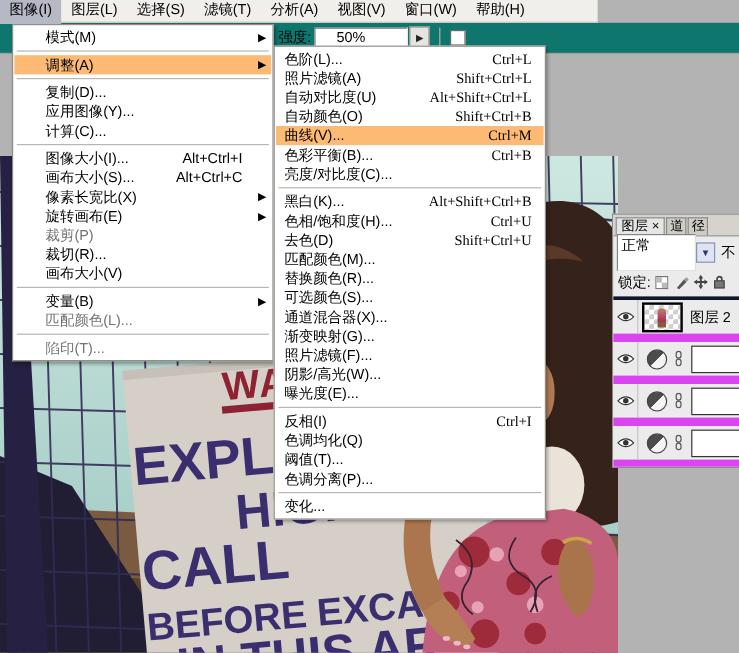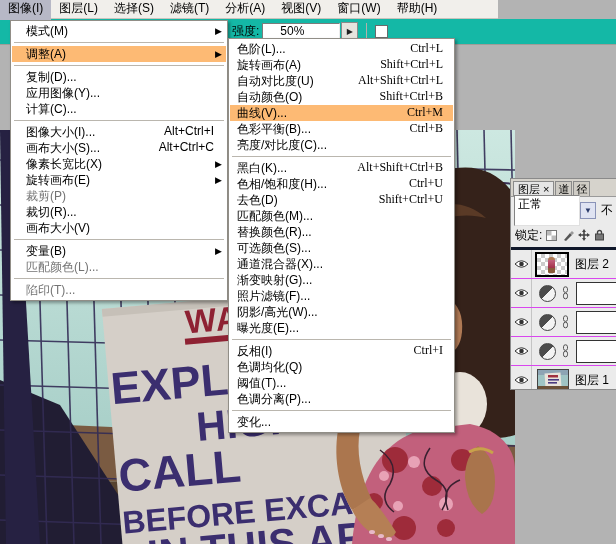--- a/index.html
+++ b/index.html
@@ -4,39 +4,39 @@
 <style>
   html,body{margin:0;padding:0;width:616px;height:544px;overflow:hidden;background:#b3b3b3;
     font-family:"Liberation Sans","DejaVu Sans",sans-serif;font-size:12px;color:#000;}
   .abs{position:absolute;}
   
   .menubar{left:0;top:0;width:498px;height:19px;background:#f1efeb;border-bottom:1px solid #c9c5bd;
     display:flex;align-items:center;padding-left:0;z-index:60;box-sizing:border-box;}
   .mb-item{padding:2px 8px 3px;white-space:nowrap;cursor:default;}
   .mb-item.active{background:#b7b8c6;}
   
-  .optionsbar{left:0;top:19px;width:616px;height:26px;background:#14b8a6;border-bottom:1px solid #9f9d98;
+  .optionsbar{left:0;top:19px;width:616px;height:26px;background:#0f766e;border-bottom:1px solid #9f9d98;
     z-index:20;display:flex;align-items:center;box-sizing:border-box;}
   .ob-spacer{width:232px;}
   .ob-label{margin-right:3px;}
   .tf{width:42px;height:15px;background:#fff;border:1px solid;border-color:#7c7c7c #ececec #ececec #7c7c7c;
     padding:0 17px;line-height:15px;}
   .ab{width:15px;height:17px;margin-left:1px;background:#e6e4de;border:1px solid #8a8a8a;
     display:flex;align-items:center;justify-content:center;font-size:8px;color:#222;}
   .ob-sep{width:1px;height:18px;background:#b4b1aa;margin:0 8px;}
   .cb{width:11px;height:11px;background:#fff;border:1px solid #6a6a6a;margin-right:4px;flex:0 0 auto;}
   
   .menu{background:#fff;border:1px solid #918e87;box-shadow:2px 2px 3px rgba(0,0,0,.35);
     z-index:40;padding:2px 1px;box-sizing:border-box;}
   .menu-left{left:10px;top:20px;width:218px;}
   .menu-sub{left:228px;top:38px;width:227px;z-index:45;}
-  .mi{height:16px;display:flex;align-items:flex-start;padding:0 4px 0 14px;white-space:nowrap;position:relative;cursor:default;}
+  .mi{height:16px;display:flex;align-items:center;padding:0 4px 0 26px;white-space:nowrap;position:relative;cursor:default;}
   .menu-sub .mi{padding-left:7px;}
   .mi .sc{margin-left:auto;}
-  .menu-left .sc{margin-right:8px;}
+  .menu-left .sc{margin-right:20px;}
   .menu-sub .sc{margin-right:6px;font-family:Liberation Serif, serif;}
   .mi .arr{position:absolute;right:4px;top:3px;font-size:9px;color:#000;}
   .mi.hl{background:#fdba74;}
   .mi.dis{color:#737373;}
   .msep{height:1px;background:#bab6ae;margin:3px 2px;}
   
   .photo{left:0;top:130px;z-index:1;}
   
   .panel{left:510px;top:178px;width:106px;height:212px;background:#ebebeb;border:1px solid #8a8a8a;
     border-right:none;z-index:30;box-sizing:border-box;overflow:hidden;}
@@ -47,21 +47,21 @@
   .tab.active{background:#e5e5e5;}
   .tab.clip{max-width:14px;padding:0 2px;}
   .blendrow{height:26px;display:flex;align-items:center;padding-left:3px;}
   .sel{width:66px;height:31px;background:#fff;border:1px solid;border-color:#848484 #e0e0e0 #e0e0e0 #848484;
     line-height:17px;padding:0 3px;box-sizing:border-box;overflow:hidden;}
   .selbtn{width:16px;height:17px;background:#dfe3f2;border:1px solid #8a93b8;box-sizing:border-box;
     display:flex;align-items:center;justify-content:center;font-size:8px;color:#2a3a6a;}
   .opfrag{margin-left:5px;white-space:nowrap;}
   .lockrow{height:24px;display:flex;align-items:center;padding-left:4px;gap:3px;border-bottom:3px solid #0f172a;}
   .lockico{width:13px;height:13px;display:flex;align-items:center;justify-content:center;}
-  .lrow{height:28px;display:flex;align-items:center;border-bottom:1px solid #d946ef;background:#ebebeb;text-align:center;}
+  .lrow{height:28px;display:flex;align-items:center;border-bottom:7px solid #d946ef;background:#ebebeb;text-align:center;}
   .eyecell{width:20px;height:100%;border-right:1px solid #c4c4c4;display:flex;align-items:center;
     justify-content:center;flex:0 0 auto;}
   .thumb{width:30px;height:21px;margin-left:5px;border:1px solid #444;flex:0 0 auto;position:relative;overflow:hidden;}
   .thumb.sel2{border:2px solid #000;margin-left:3px;}
   .checker{background-image:linear-gradient(45deg,#ccc 25%,transparent 25%,transparent 75%,#ccc 75%),
     linear-gradient(45deg,#ccc 25%,#fff 25%,#fff 75%,#ccc 75%);background-size:8px 8px;background-position:0 0,4px 4px;}
   .fig{position:absolute;left:11px;top:3px;width:7px;height:16px;border-radius:3px 3px 1px 1px;
     background:linear-gradient(#b07a55 20%,#c2607c 20%,#a03048 70%,#8a5a3a 70%);}
   .adjicon{width:15px;height:15px;border-radius:50%;border:1px solid #444;margin-left:7px;flex:0 0 auto;
     background:linear-gradient(135deg,#4c4c4c 50%,#f4f4f4 50%);}
@@ -248,21 +248,21 @@
     <span>陷印(T)...</span>
   </div>
 </div>
 
 <div class="abs menu menu-sub">
   <div class="mi">
     <span>色阶(L)...</span>
     <span class="sc">Ctrl+L</span>
   </div>
   <div class="mi">
-    <span>旋转画布(A)</span>
+    <span>照片滤镜(A)</span>
     <span class="sc">Shift+Ctrl+L</span>
   </div>
   <div class="mi">
     <span>自动对比度(U)</span>
     <span class="sc">Alt+Shift+Ctrl+L</span>
   </div>
   <div class="mi">
     <span>自动颜色(O)</span>
     <span class="sc">Shift+Ctrl+B</span>
   </div>

